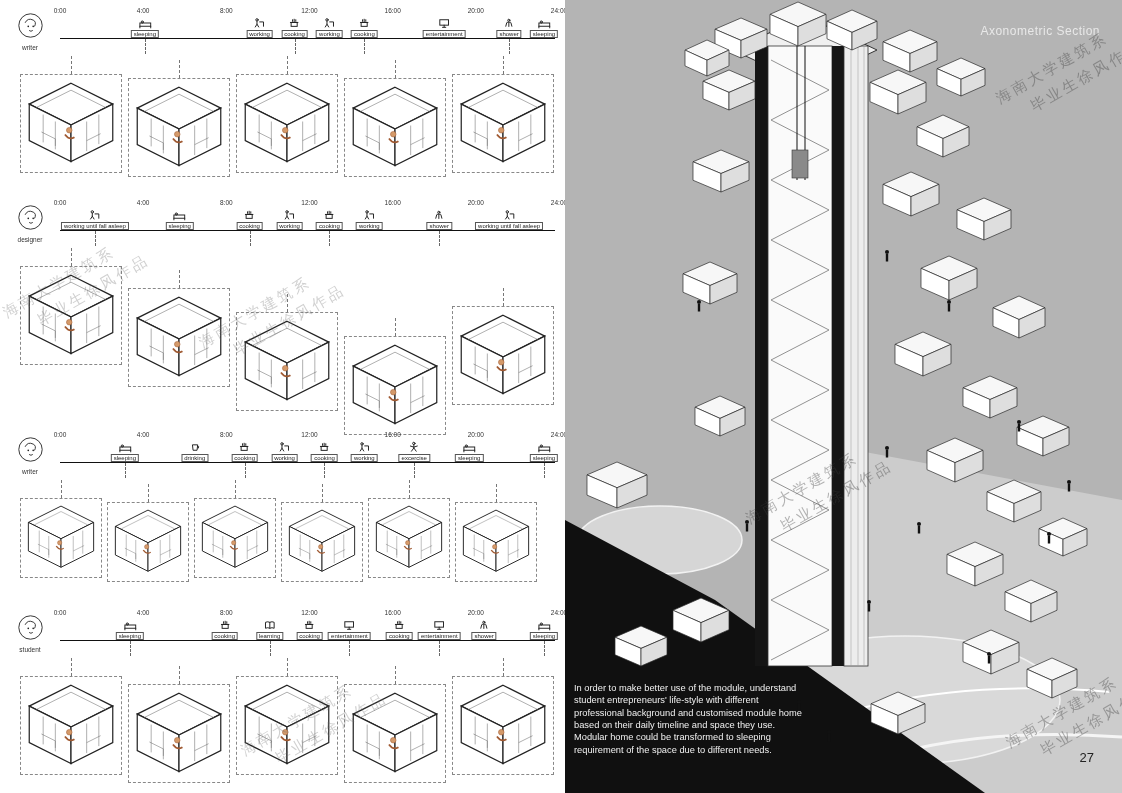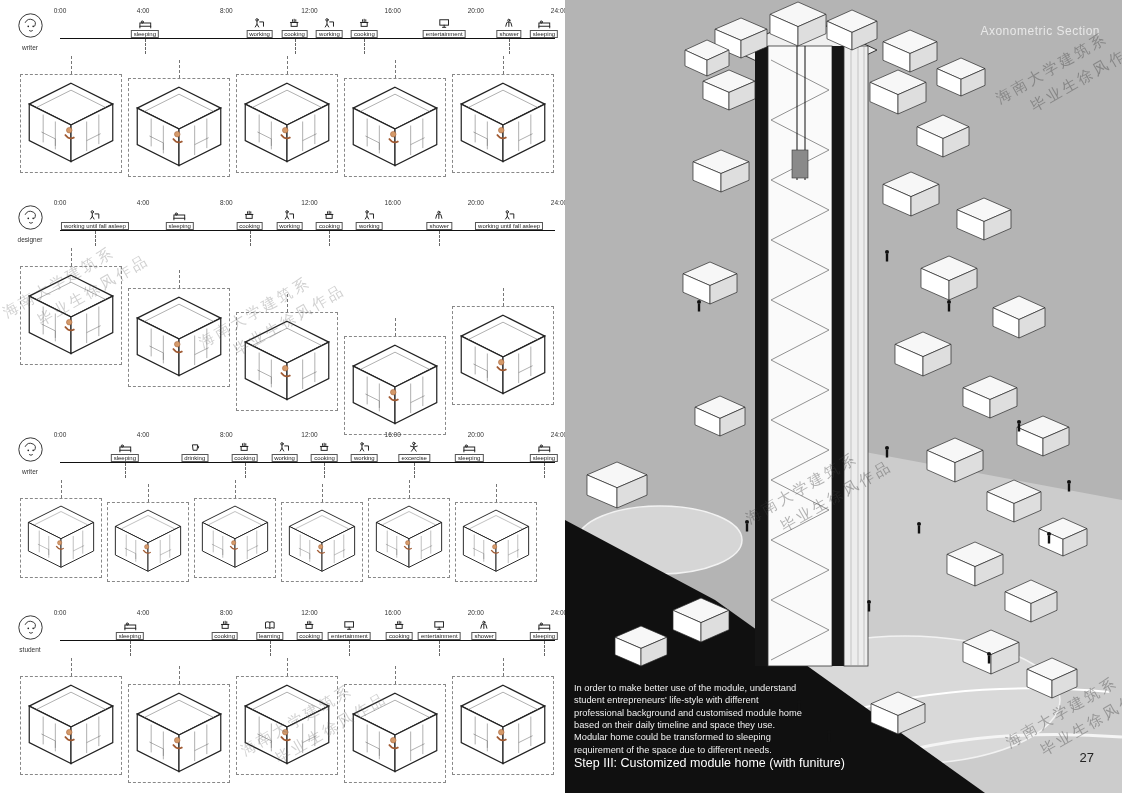--- a/index.html
+++ b/index.html
@@ -977,21 +977,20 @@
           <rect x="180.8" y="524" width="2.4" height="7.5" fill="#111"></rect>
           <circle cx="92" cy="702" r="2" fill="#111"></circle>
           <rect x="90.8" y="704" width="2.4" height="7.5" fill="#111"></rect>
           <circle cx="322" cy="448" r="2" fill="#111"></circle>
           <rect x="320.8" y="450" width="2.4" height="7.5" fill="#111"></rect>
         </g>
     </svg>
 
     <div class="corner-label">Axonometric Section</div>
     <div class="description">In order to make better use of the module, understand student entrepreneurs' life-style with different professional background and customised module home based on their daily timeline and space they use. Modular home could be transformed to sleeping requirement of the space due to different needs.</div>
-    <div class="step-caption">Step III: Customized module home (with funiture)</div>
     <div class="page-number">27</div>
 
     <div class="wm" style="left:428px;top:48px;">
       <div class="wm1">海南大学建筑系</div>
       <div class="wm2">毕业生徐风作品</div>
     </div>
     <div class="wm" style="left:178px;top:468px;">
       <div class="wm1">海南大学建筑系</div>
       <div class="wm2">毕业生徐风作品</div>
     </div>

